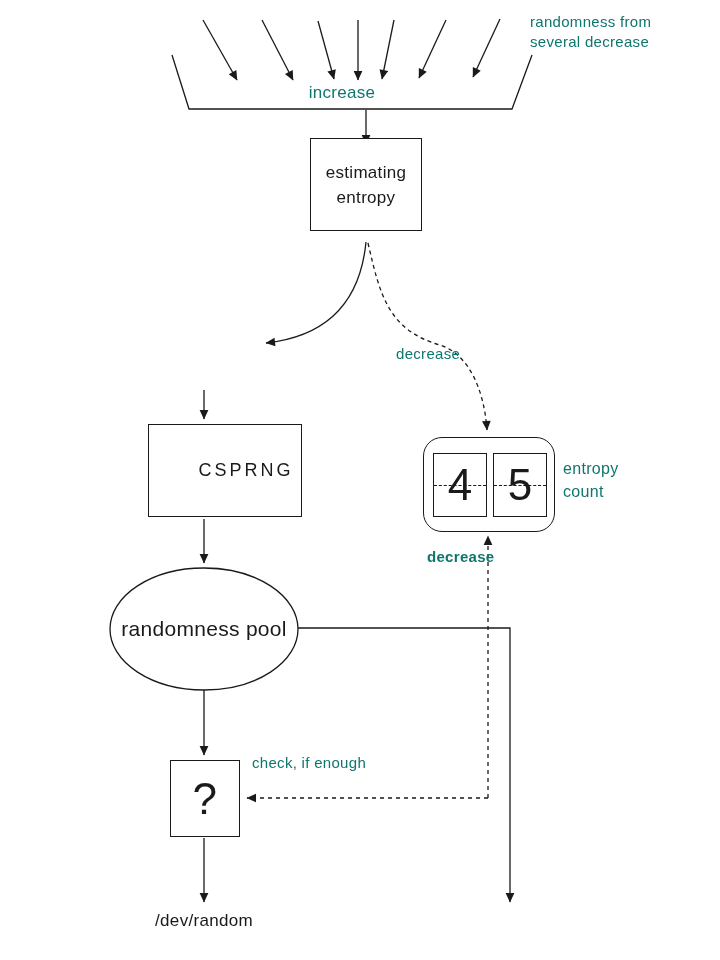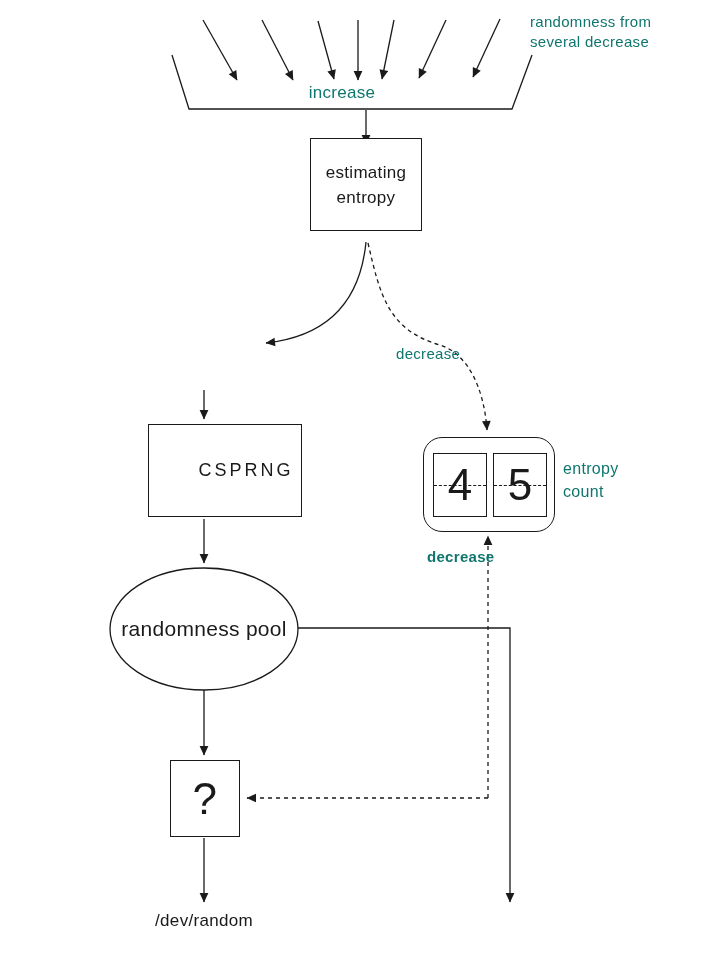--- a/index.html
+++ b/index.html
@@ -174,17 +174,18 @@
 
   <div class="lbl small" style="left:427px; top:547px;font-weight:bold;">decrease</div>
 
   <div class="pool-text">randomness pool</div>
 
   <div class="node qbox" style="left:170px; top:760px; width:68px; height:75px;">
     <span>?</span>
   </div>
 
   <div class="lbl small" style="left:252px; top:753px;">
+    <span>check, if enough</span>
   </div>
 
   <div class="out-lbl" style="left:124px; top:911px;">/dev/random</div>
 
 </div>
 
 </body></html>

